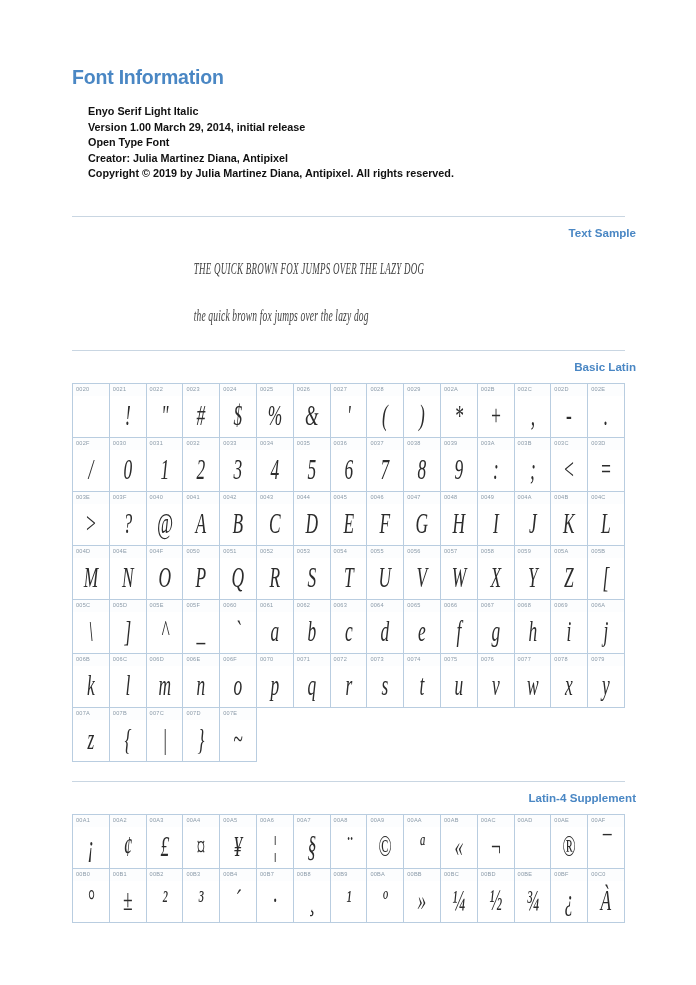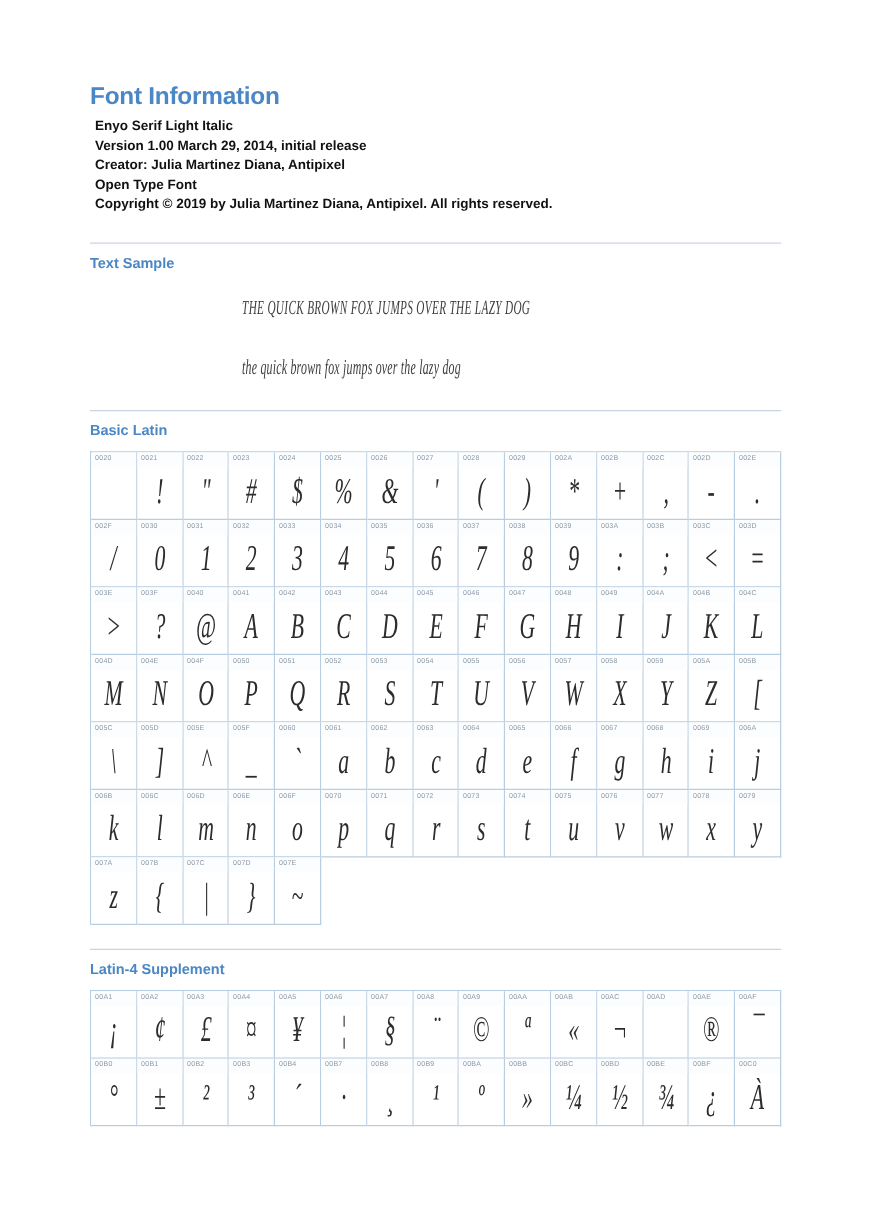--- a/index.html
+++ b/index.html
@@ -28,21 +28,21 @@
   
   .doc-title {
     font-size: 19.5px;
     font-weight: bold;
     color: #4a87c4;
     margin: 14px 0 6px 0;
     letter-spacing: -0.2px;
     line-height: 1.15;
   }
   .meta-list {
-    margin: 4px;
+    margin: 16px;
     padding: 0;
     list-style: none;
   }
   .meta-line {
     font-size: 10.8px;
     font-weight: bold;
     line-height: 15.4px;
     color: #111111;
     white-space: nowrap;
   }
@@ -54,20 +54,21 @@
     margin: 0;
     width: 553px;
   }
   .section-heading {
     font-size: 11.6px;
     font-weight: bold;
     color: #4a87c4;
     margin: 0;
     padding: 9px 0 0 0;
     line-height: 1.2;
+    text-align: right;
   }
 
   
   .sample-wrap {
     width: 553px;
     text-align: left;
   }
   .sample-line {
     font-family: "Liberation Serif", serif;
     font-style: italic;
@@ -148,22 +149,22 @@
 </head>
 <body>
 
 <div class="page">
 
   <div>
     <h1 class="doc-title">Font Information</h1>
     <ul class="meta-list" id="meta-list">
         <li class="meta-line">Enyo Serif Light Italic</li>
         <li class="meta-line">Version 1.00 March 29, 2014, initial release</li>
+        <li class="meta-line">Open Type Font</li>
         <li class="meta-line">Creator: Julia Martinez Diana, Antipixel</li>
-        <li class="meta-line">Open Type Font</li>
         <li class="meta-line">Copyright © 2019 by Julia Martinez Diana, Antipixel. All rights reserved.</li>
       </ul>
   </div>
 
   <div class="gap-md"></div>
 
   <div class="section-block">
     <div class="rule"></div>
     <h2 class="section-heading">Text Sample</h2>
     <div class="sample-wrap">

